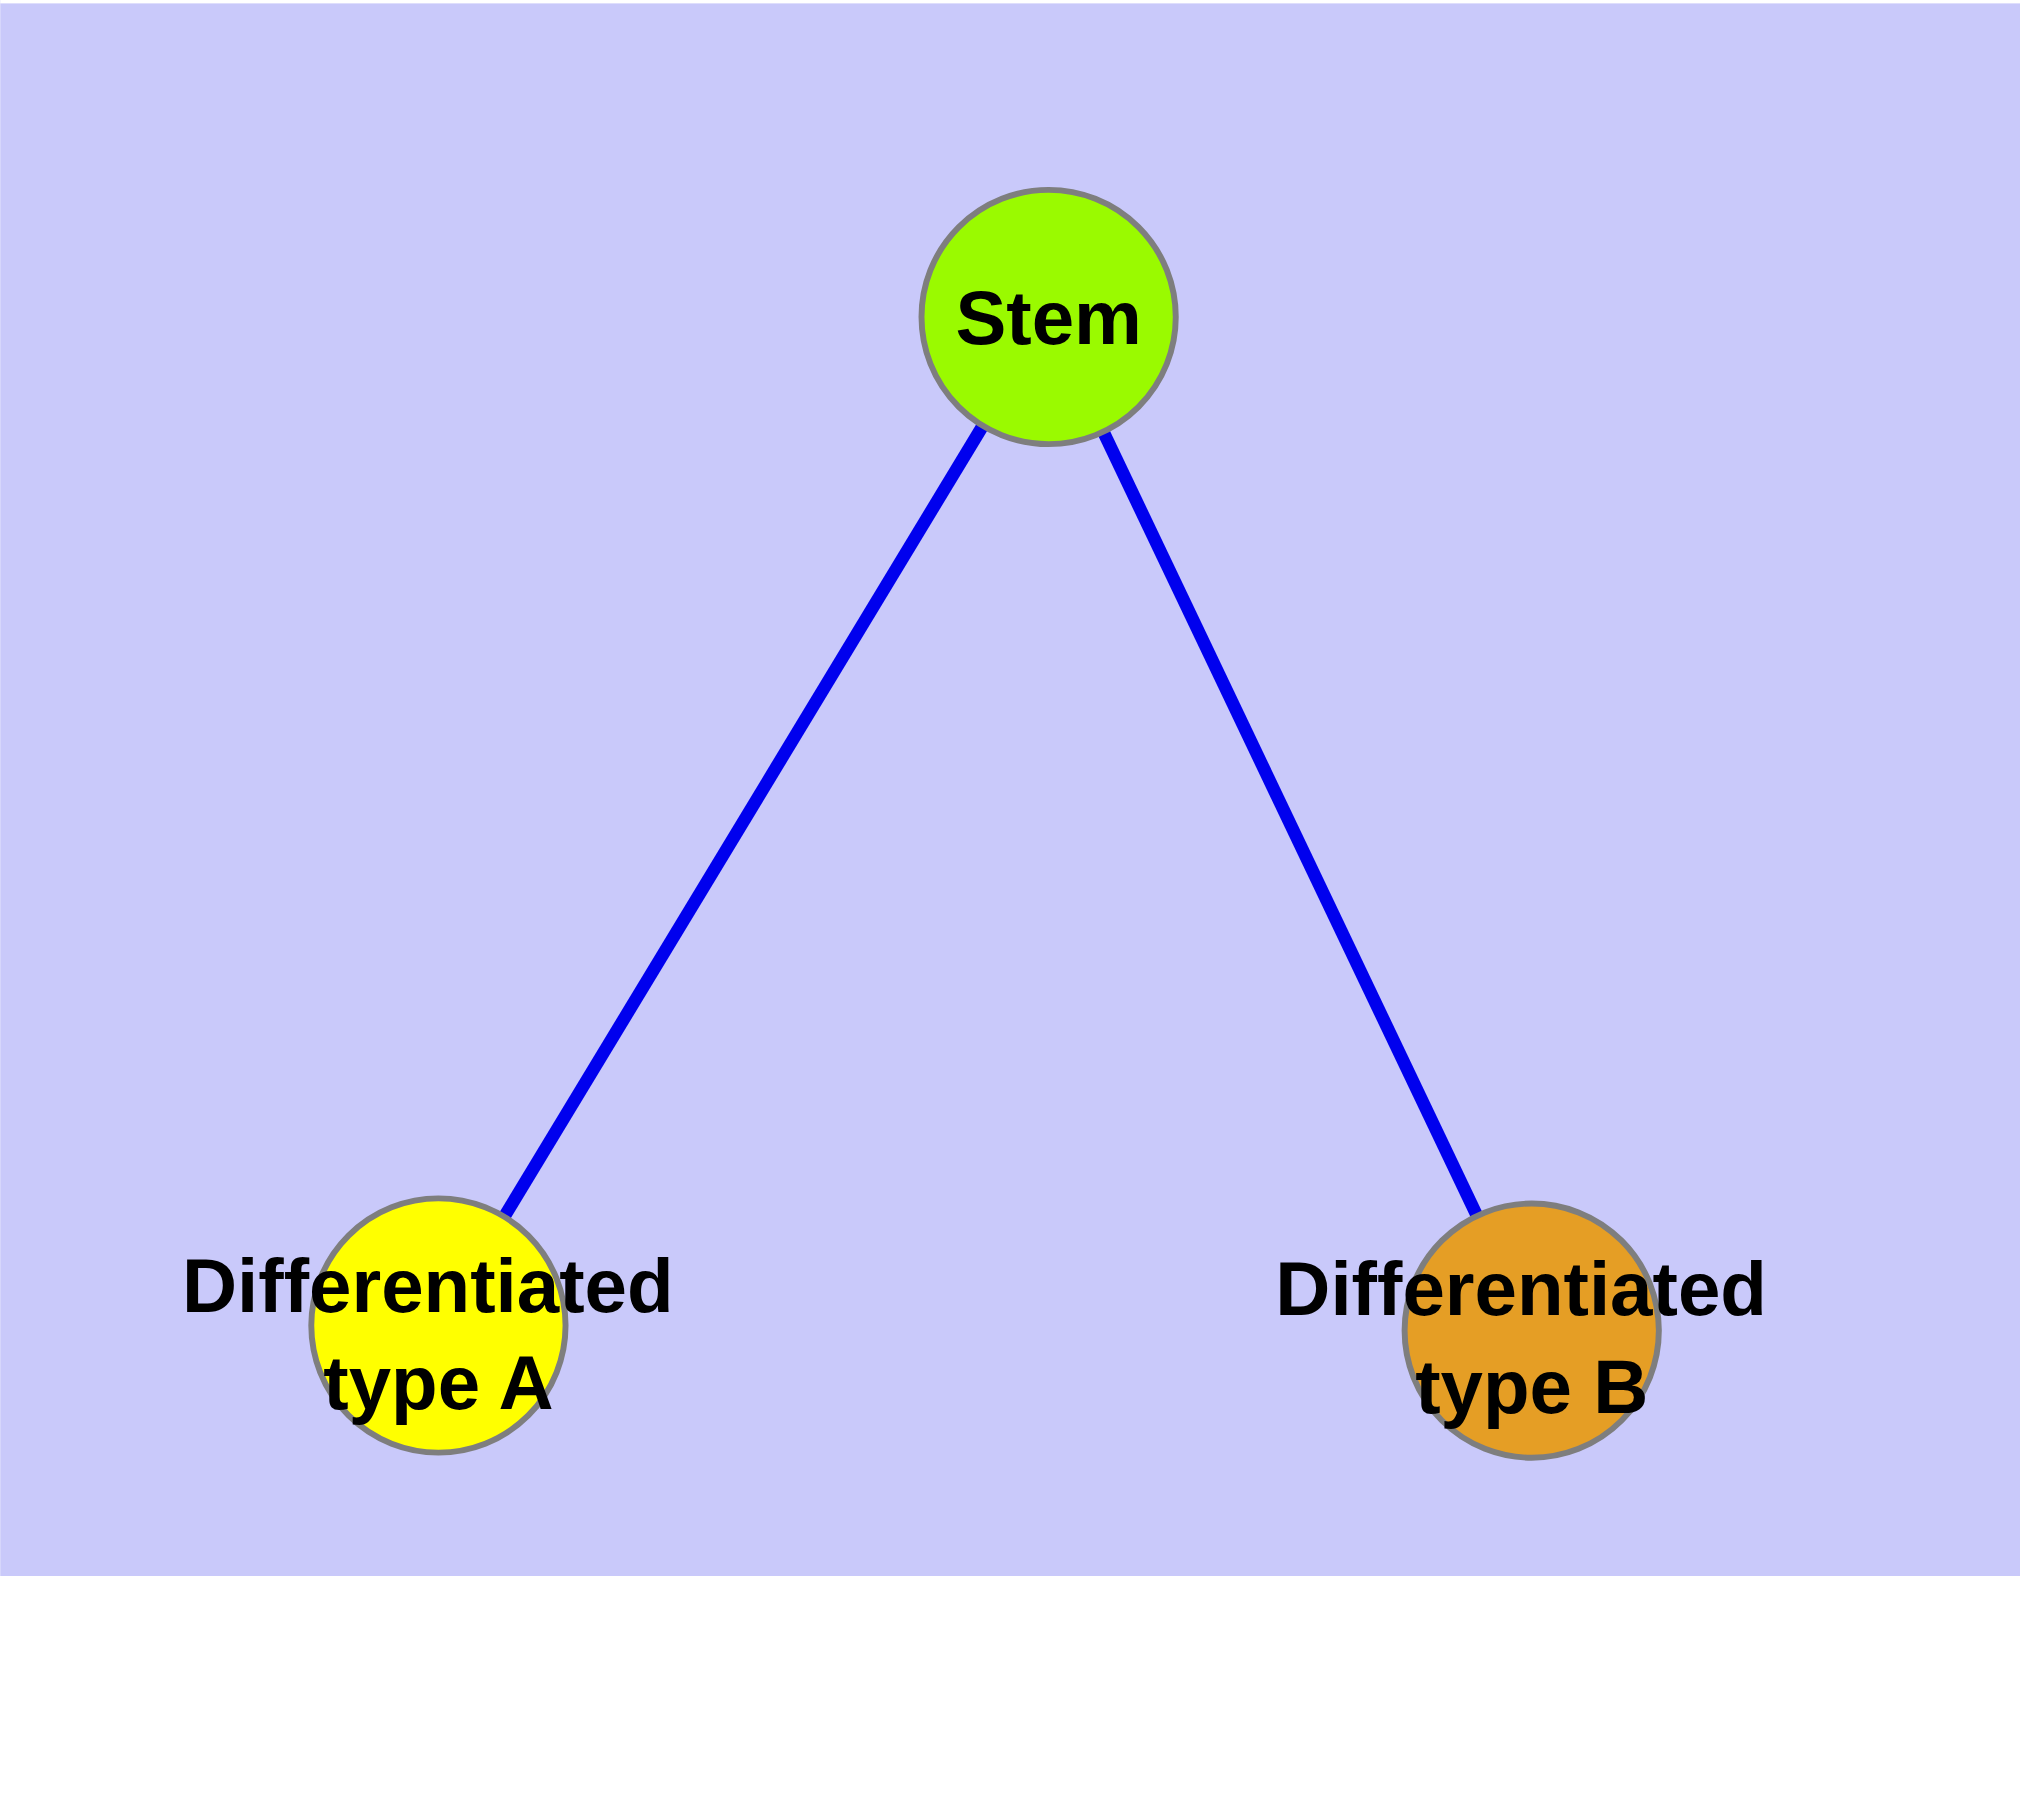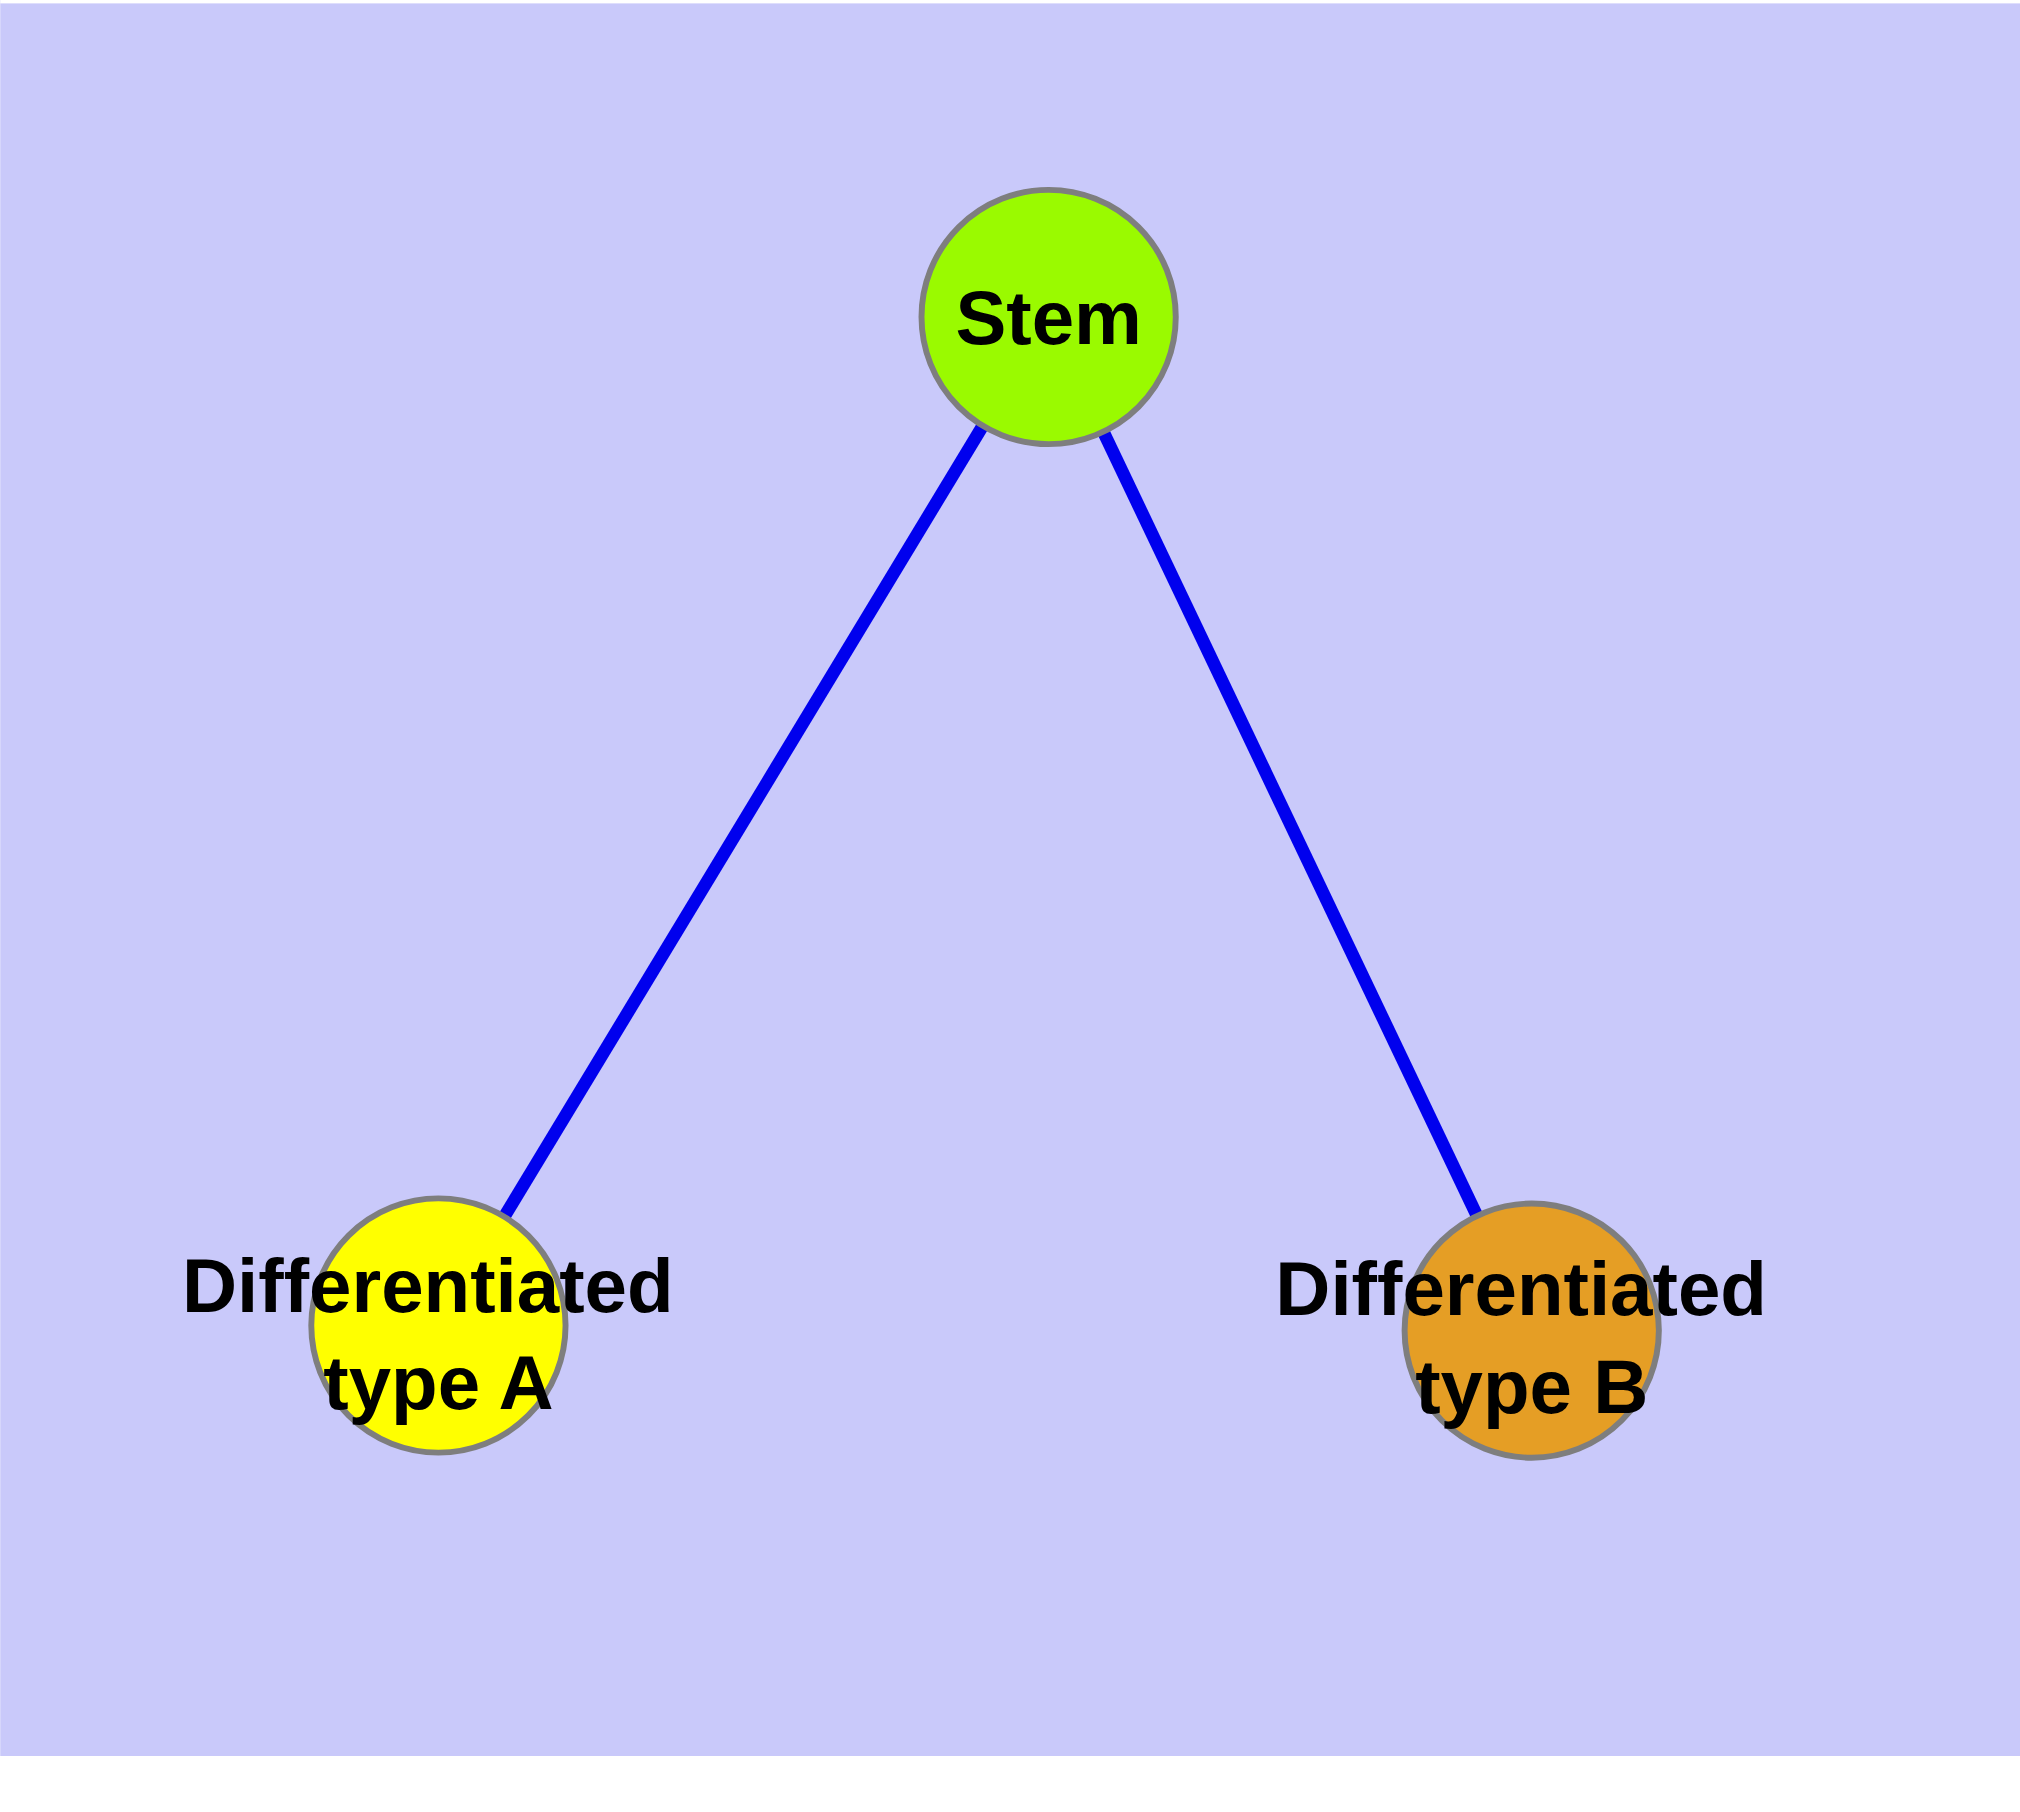--- a/index.html
+++ b/index.html
@@ -3,21 +3,21 @@
 <meta charset="utf-8">
 <style>
   html, body {
     margin: 0;
     padding: 0;
     background: #ffffff;
   }
   .stage {
     position: relative;
     width: 2021px;
-    height: 1756px;
+    height: 1576px;
     overflow: hidden;
     font-family: "Liberation Sans", sans-serif;
   }
   .stage svg {
     display: block;
     width: 2021px;
     height: 1812px;
   }
   .edge {
     stroke-width: 15px;

